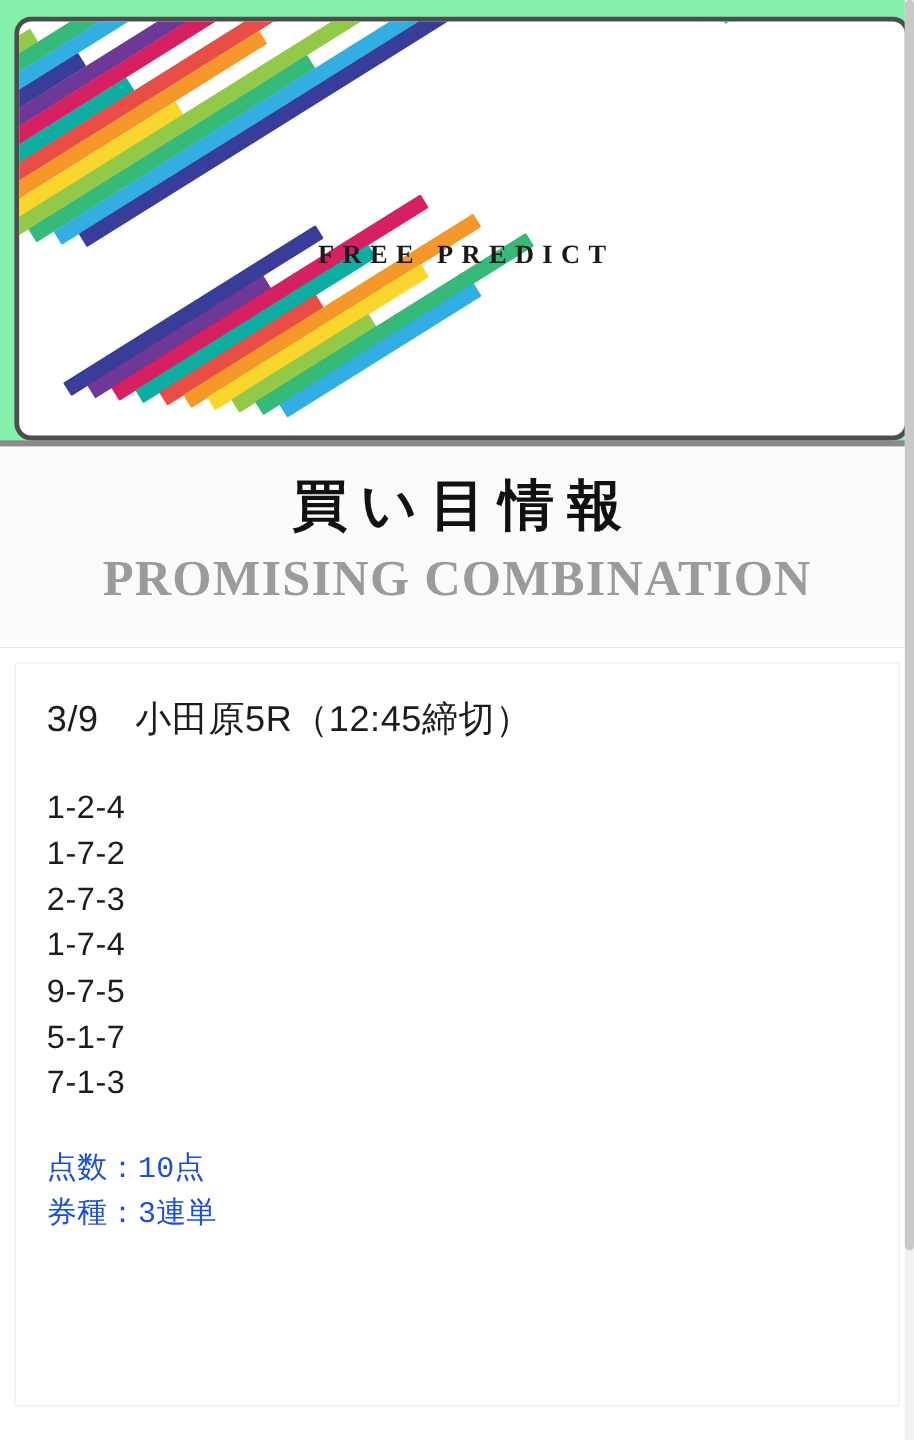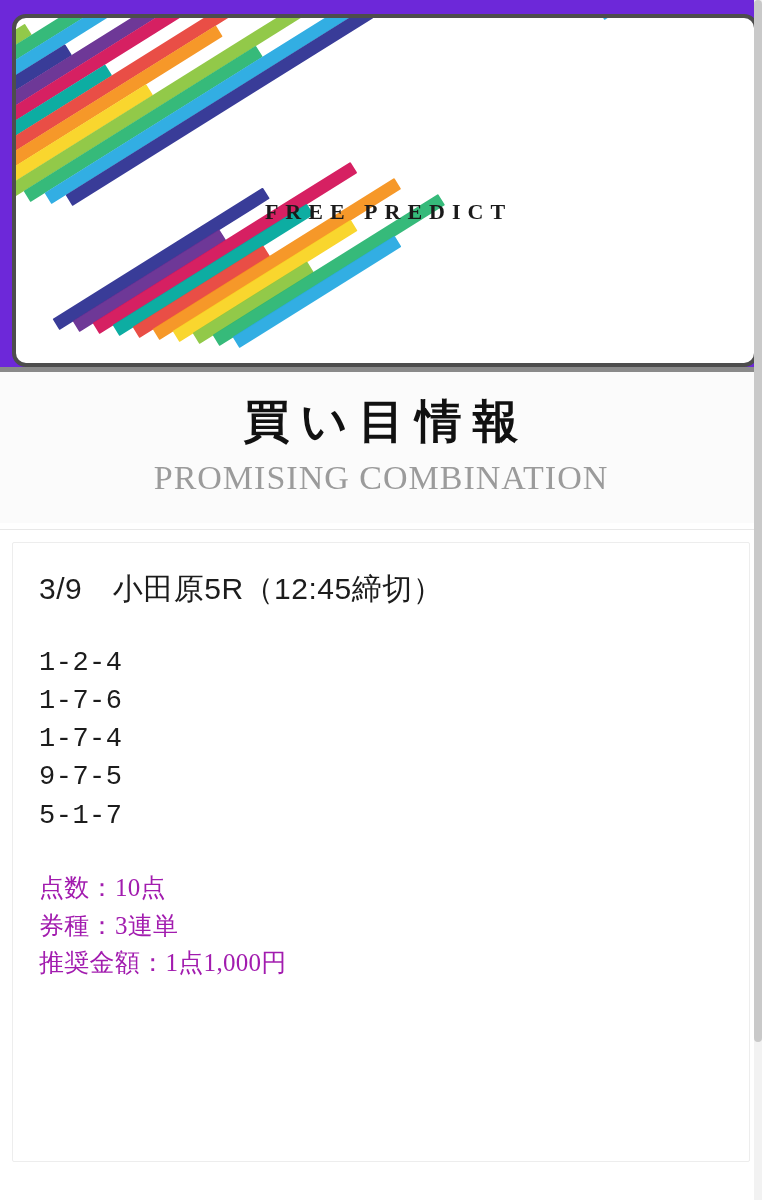--- a/index.html
+++ b/index.html
@@ -13,21 +13,21 @@
     position: relative;
     overflow: hidden;
     font-family: "Liberation Sans", sans-serif;
   }
 
   
   .banner-wrap {
     position: relative;
     width: 762px;
     height: 371px;
-    background: #6d28d9;
+    background: #86efac;
     box-sizing: border-box;
     padding: 14px 12px 12px 12px;
   }
   .banner {
     position: relative;
     width: 100%;
     height: 100%;
     border: 4px solid #4d4d4d;
     border-radius: 14px;
     overflow: hidden;
@@ -94,24 +94,25 @@
     font-family: "DejaVu Serif", serif;
     font-size: 46px;
     font-weight: 700;
     color: #111111;
     letter-spacing: 11px;
     text-indent: 11px;
     line-height: 1.25;
   }
   .heading-en {
     font-family: "Liberation Serif", serif;
-    font-size: 34px;
+    font-size: 42px;
     color: #9b9b9b;
     letter-spacing: 1px;
     margin-top: 8px;
+    font-weight: bold;
   }
 
   .thin-rule {
     height: 1px;
     background: #e8e8e8;
     margin: 6px 0 0 0;
   }
 
   
   .card {
@@ -129,30 +130,30 @@
     color: #1c1c1c;
     letter-spacing: 0.5px;
     margin-bottom: 34px;
   }
   .combo-list {
     list-style: none;
     margin: 0 0 34px 0;
     padding: 0;
   }
   .combo-item {
-    font-family: Liberation Mono, monospace;
+    font-family: Liberation Sans, sans-serif;
     font-size: 27px;
     color: #1c1c1c;
     line-height: 1.42;
     letter-spacing: 0.5px;
   }
   .meta-line {
-    font-family: Liberation Serif, serif;
+    font-family: Liberation Mono, monospace;
     font-size: 25px;
-    color: #a21caf;
+    color: #1d4ed8;
     line-height: 1.5;
     letter-spacing: 0.3px;
   }
 
   
   .scrollbar-track {
     position: absolute;
     top: 0;
     right: 0;
     width: 8px;
@@ -212,25 +213,26 @@
 <div class="heading-block">
   <div class="heading-jp">買い目情報</div>
   <div class="heading-en">PROMISING COMBINATION</div>
 </div>
 <div class="thin-rule"></div>
 
 <div class="card">
   <div class="race-line">3/9　小田原5R（12:45締切）</div>
   <ul class="combo-list" id="combo-list">
       <li class="combo-item">1-2-4</li>
-      <li class="combo-item">1-7-6</li>
+      <li class="combo-item">1-7-2</li>
+      <li class="combo-item">2-7-3</li>
       <li class="combo-item">1-7-4</li>
       <li class="combo-item">9-7-5</li>
       <li class="combo-item">5-1-7</li>
+      <li class="combo-item">7-1-3</li>
     </ul>
   <div class="meta-line">点数：10点</div>
   <div class="meta-line">券種：3連単</div>
-  <div class="meta-line">推奨金額：1点1,000円</div>
 </div>
 
 <div class="scrollbar-track">
   <div class="scrollbar-thumb"></div>
 </div>
 
 </body></html>

